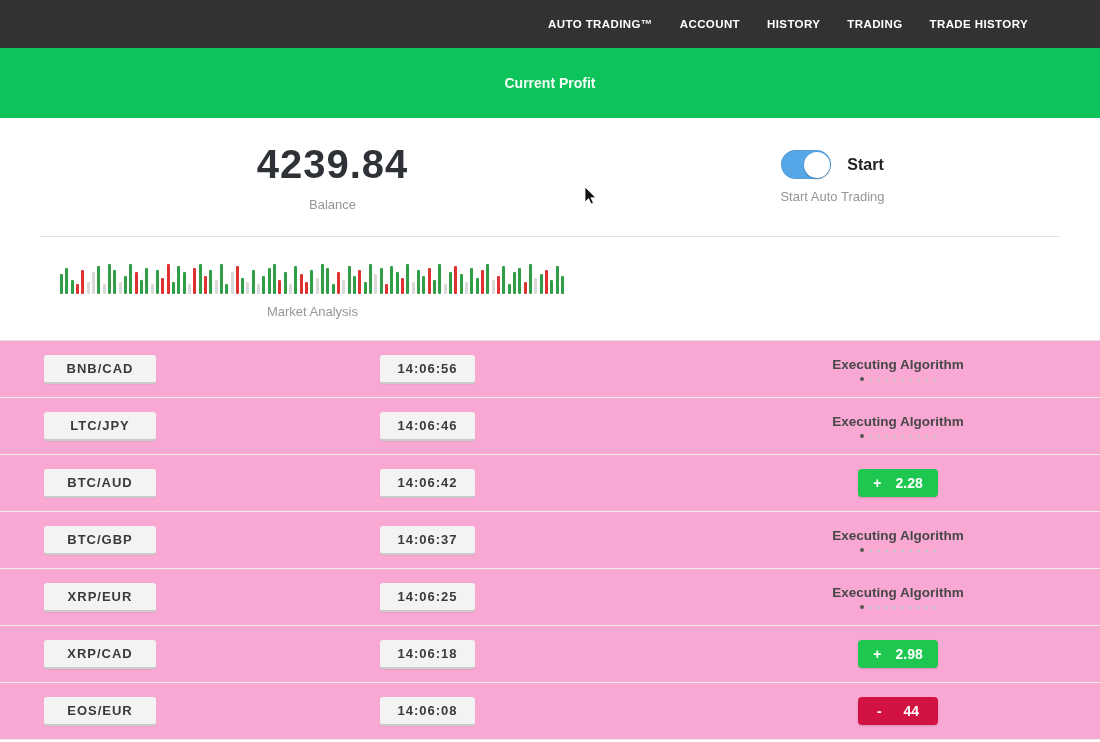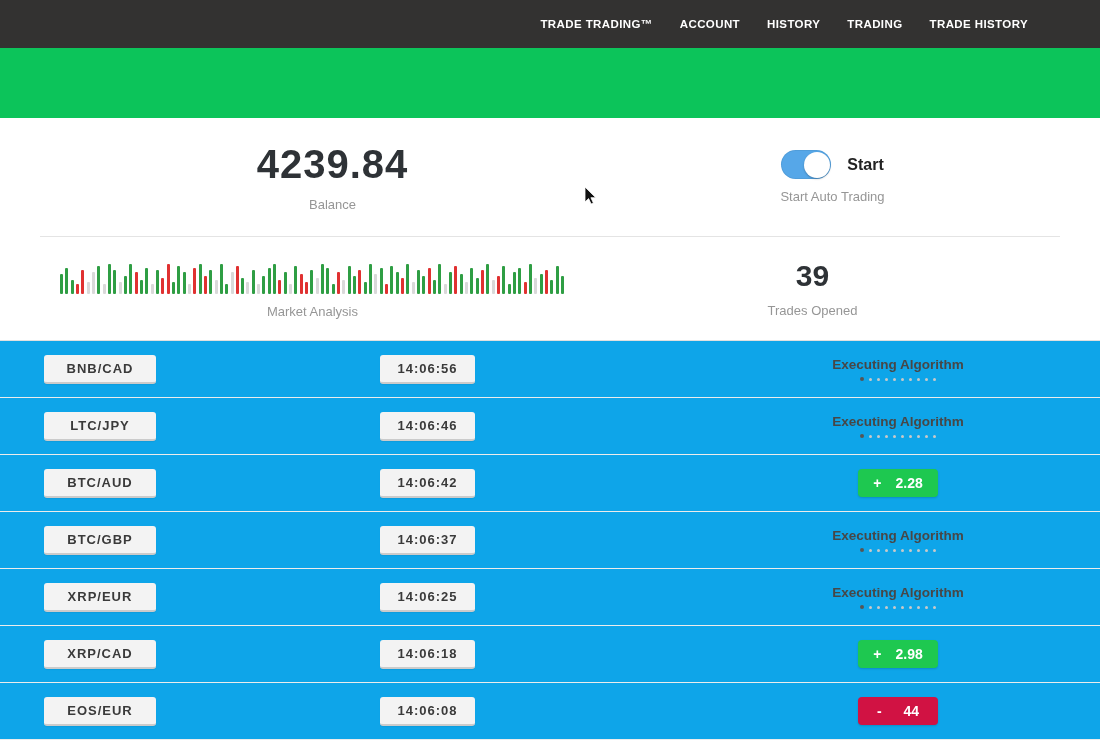--- a/index.html
+++ b/index.html
@@ -47,21 +47,21 @@
   .bars { width:505px; height:36px; display:flex; align-items:flex-end;
     justify-content:space-between; }
   .bar { width:3px; border-radius:1px; }
   .bar.g { background:#2f9e44; }
   .bar.r { background:#e03131; }
   .bar.x { background:#d9d9d9; }
 
   
   .trades { border-top:1px solid #e0e0e0; }
   .trade-row { height:57px; position:relative; display:flex; align-items:center;
-    background:#0ea5e9; border-bottom:1px solid #ececec; }
+    background:#f9a8d4; border-bottom:1px solid #ececec; }
   .chip { background:#f3f3f3; border-radius:3px; border-bottom:2px solid #cbcbcb;
     box-shadow:0 1px 1px rgba(0,0,0,.05); font-size:13px; font-weight:bold;
     color:#3a3a3a; letter-spacing:1px; text-align:center; padding:6px 0; }
   .pair-chip { width:112px; margin-left:44px; }
   .time-chip { width:95px; position:absolute; left:380px; }
   .status-box { position:absolute; left:788px; width:220px; text-align:center; }
   .exec-label { font-size:13.5px; font-weight:bold; color:#474747; }
   .dots { margin-top:6px; display:flex; justify-content:center; gap:5px; }
   .dot { width:3px; height:3px; border-radius:50%; background:#c9c9c9; }
   .dot.active { background:#555; width:4px; height:4px; margin-top:-0.5px; }
@@ -70,28 +70,29 @@
     justify-content:center; box-shadow:0 1px 2px rgba(0,0,0,.15); }
   .pl-badge.profit { background:#1ec850; gap:14px; }
   .pl-badge.loss { background:#d11243; gap:22px; }
 
   .cursor { position:absolute; left:583px; top:186px; z-index:9; pointer-events:none; }
 </style>
 </head>
 <body>
 
 <div class="nav">
-  <div class="nav-item">TRADE TRADING™</div>
+  <div class="nav-item">AUTO TRADING™</div>
   <div class="nav-item">ACCOUNT</div>
   <div class="nav-item">HISTORY</div>
   <div class="nav-item">TRADING</div>
   <div class="nav-item">TRADE HISTORY</div>
 </div>
 
 <div class="banner">
+  <div class="banner-label">Current Profit</div>
 </div>
 
 <div class="stats-row row-1">
   <div class="col-left">
     <div class="big-number">4239.84</div>
     <div class="gray-label">Balance</div>
   </div>
   <div class="col-right">
     <div class="toggle-wrap">
       <div class="toggle">
@@ -197,24 +198,20 @@
         <span class="bar g" style="height: 30px;"></span>
         <span class="bar x" style="height: 16px;"></span>
         <span class="bar g" style="height: 20px;"></span>
         <span class="bar r" style="height: 24px;"></span>
         <span class="bar g" style="height: 14px;"></span>
         <span class="bar g" style="height: 28px;"></span>
         <span class="bar g" style="height: 18px;"></span>
       </div>
     <div class="gray-label">Market Analysis</div>
   </div>
-  <div class="col-right">
-    <div class="mid-number">39</div>
-    <div class="gray-label">Trades Opened</div>
-  </div>
 </div>
 
 <div class="trades">
 
   <div class="trade-row">
     <div class="chip pair-chip">BNB/CAD</div>
     <div class="chip time-chip">14:06:56</div>
     <div class="status-box">
       <div class="exec-label">Executing Algorithm</div>
       <div class="dots">

